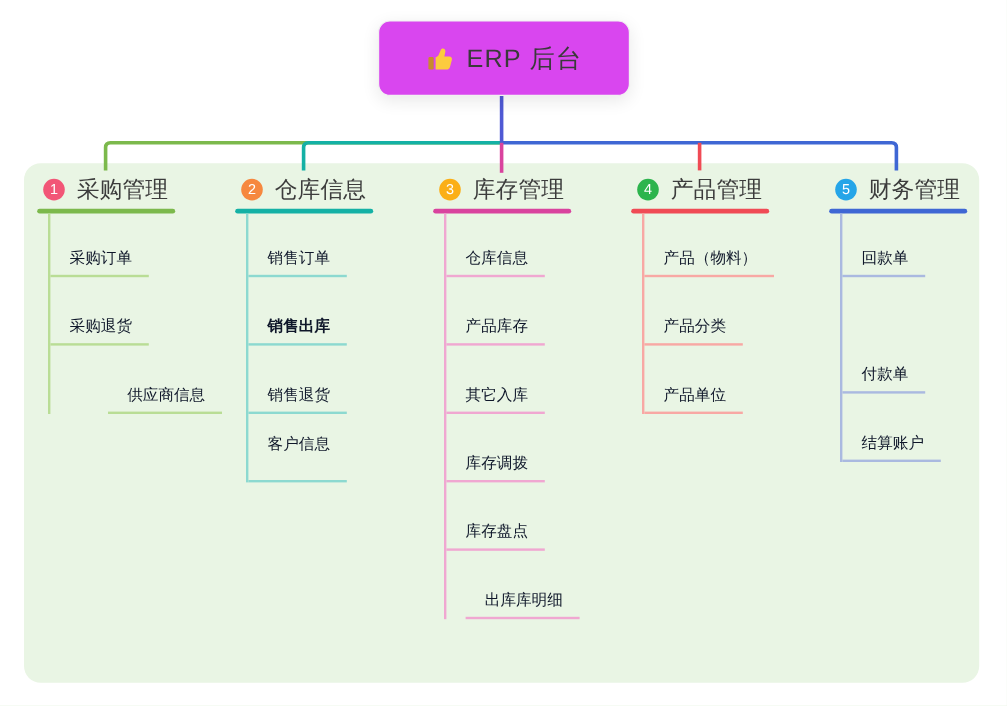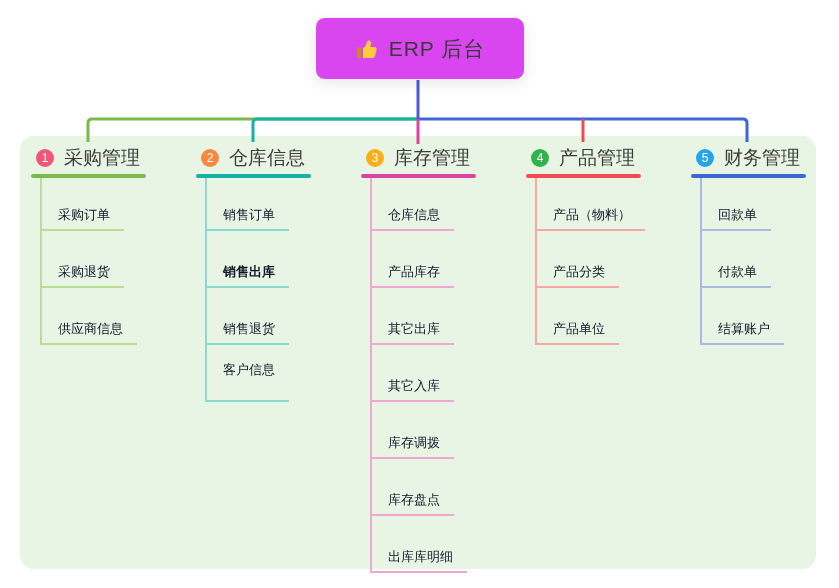--- a/index.html
+++ b/index.html
@@ -71,21 +71,21 @@
       <span class="branch-label">采购管理</span>
     </div>
     <div class="branch-underline" style="background: rgb(124, 185, 76);"></div>
     <div class="children" style="border-left-color: rgb(185, 221, 149);">
         <div class="child" style="border-bottom-color: rgb(185, 221, 149);">
           <span class="child-label">采购订单</span>
         </div>
         <div class="child" style="border-bottom-color: rgb(185, 221, 149);">
           <span class="child-label">采购退货</span>
         </div>
-        <div class="child" style="border-bottom-color: rgb(185, 221, 149);">
+        <div class="child" style="border-bottom-color: rgb(185, 221, 149); margin-left: 48px;">
           <span class="child-label">供应商信息</span>
         </div>
       </div>
   </div>
 
   <div class="branch" style="left: 196px;">
     <div class="branch-head">
       <span class="badge" style="background: rgb(246, 136, 63);">2</span>
       <span class="branch-label">仓库信息</span>
     </div>
@@ -113,32 +113,29 @@
     </div>
     <div class="branch-underline" style="background: rgb(217, 67, 158);"></div>
     <div class="children" style="border-left-color: rgb(240, 167, 209);">
         <div class="child" style="border-bottom-color: rgb(240, 167, 209);">
           <span class="child-label">仓库信息</span>
         </div>
         <div class="child" style="border-bottom-color: rgb(240, 167, 209); align-items: flex-end;">
           <span class="child-label">产品库存</span>
         </div>
         <div class="child" style="border-bottom-color: rgb(240, 167, 209);">
-          <span class="child-label">其它出库</span>
-        </div>
-        <div class="child" style="border-bottom-color: rgb(240, 167, 209);">
           <span class="child-label">其它入库</span>
         </div>
         <div class="child" style="border-bottom-color: rgb(240, 167, 209);">
           <span class="child-label">库存调拨</span>
         </div>
         <div class="child" style="border-bottom-color: rgb(240, 167, 209);">
           <span class="child-label">库存盘点</span>
         </div>
-        <div class="child" style="border-bottom-color: rgb(240, 167, 209);">
+        <div class="child" style="border-bottom-color: rgb(240, 167, 209); margin-left: 16px;">
           <span class="child-label">出库库明细</span>
         </div>
       </div>
   </div>
 
   <div class="branch" style="left: 526px;">
     <div class="branch-head">
       <span class="badge" style="background: rgb(45, 180, 77);">4</span>
       <span class="branch-label">产品管理</span>
     </div>
@@ -159,21 +156,21 @@
   <div class="branch" style="left: 691px;">
     <div class="branch-head">
       <span class="badge" style="background: rgb(37, 165, 232);">5</span>
       <span class="branch-label">财务管理</span>
     </div>
     <div class="branch-underline" style="background: rgb(63, 103, 212);"></div>
     <div class="children" style="border-left-color: rgb(170, 185, 224);">
         <div class="child" style="border-bottom-color: rgb(170, 185, 224);">
           <span class="child-label">回款单</span>
         </div>
-        <div class="child" style="border-bottom-color: rgb(170, 185, 224);">
+        <div class="child" style="border-bottom-color: rgb(170, 185, 224); margin-top: 40px;">
           <span class="child-label">付款单</span>
         </div>
         <div class="child" style="border-bottom-color: rgb(170, 185, 224);">
           <span class="child-label">结算账户</span>
         </div>
       </div>
   </div>
 </div>
 
 </body></html>

